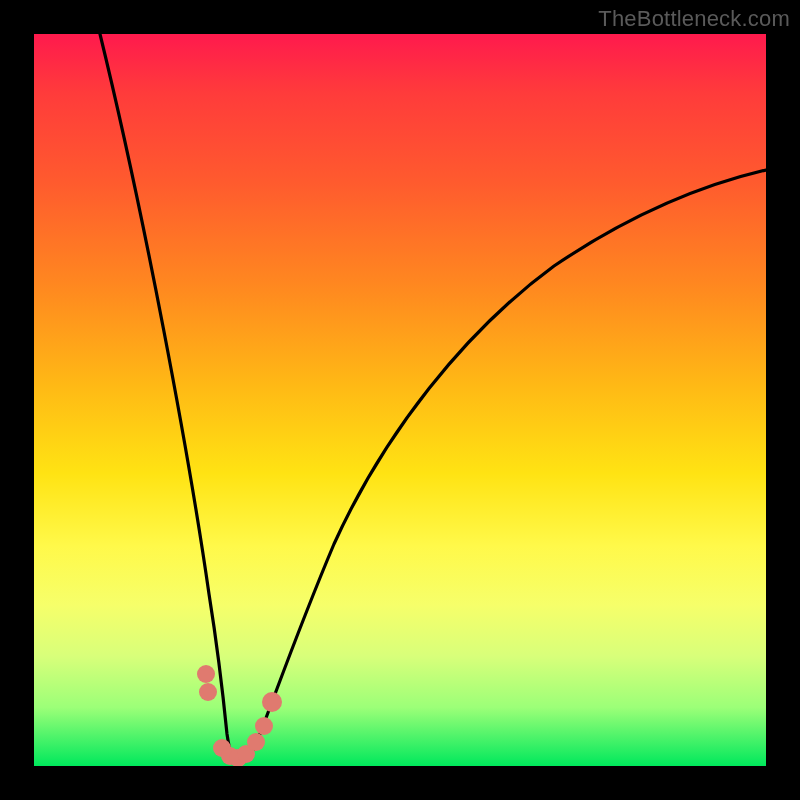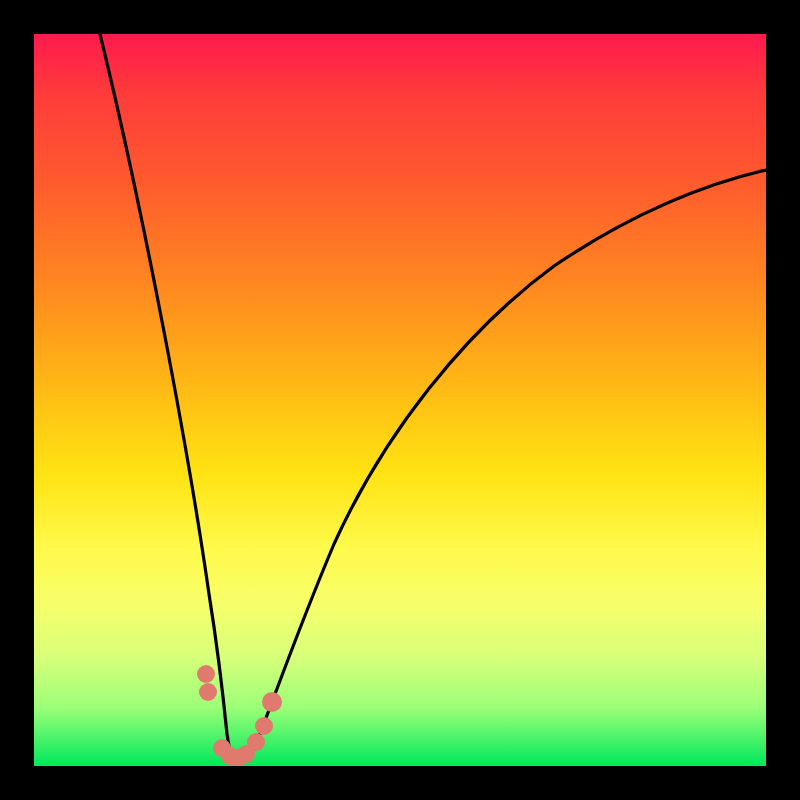--- a/index.html
+++ b/index.html
@@ -81,14 +81,15 @@
         <circle cx="196" cy="722" r="9"></circle>
         <circle cx="204" cy="724" r="9"></circle>
         <circle cx="212" cy="720" r="9"></circle>
         <circle cx="222" cy="708" r="9"></circle>
         <circle cx="230" cy="692" r="9"></circle>
         <circle cx="238" cy="668" r="10"></circle>
       </g>
     </svg>
   </div>
 
+  <div class="watermark">TheBottleneck.com</div>
 
 </div>
 
 </body></html>

